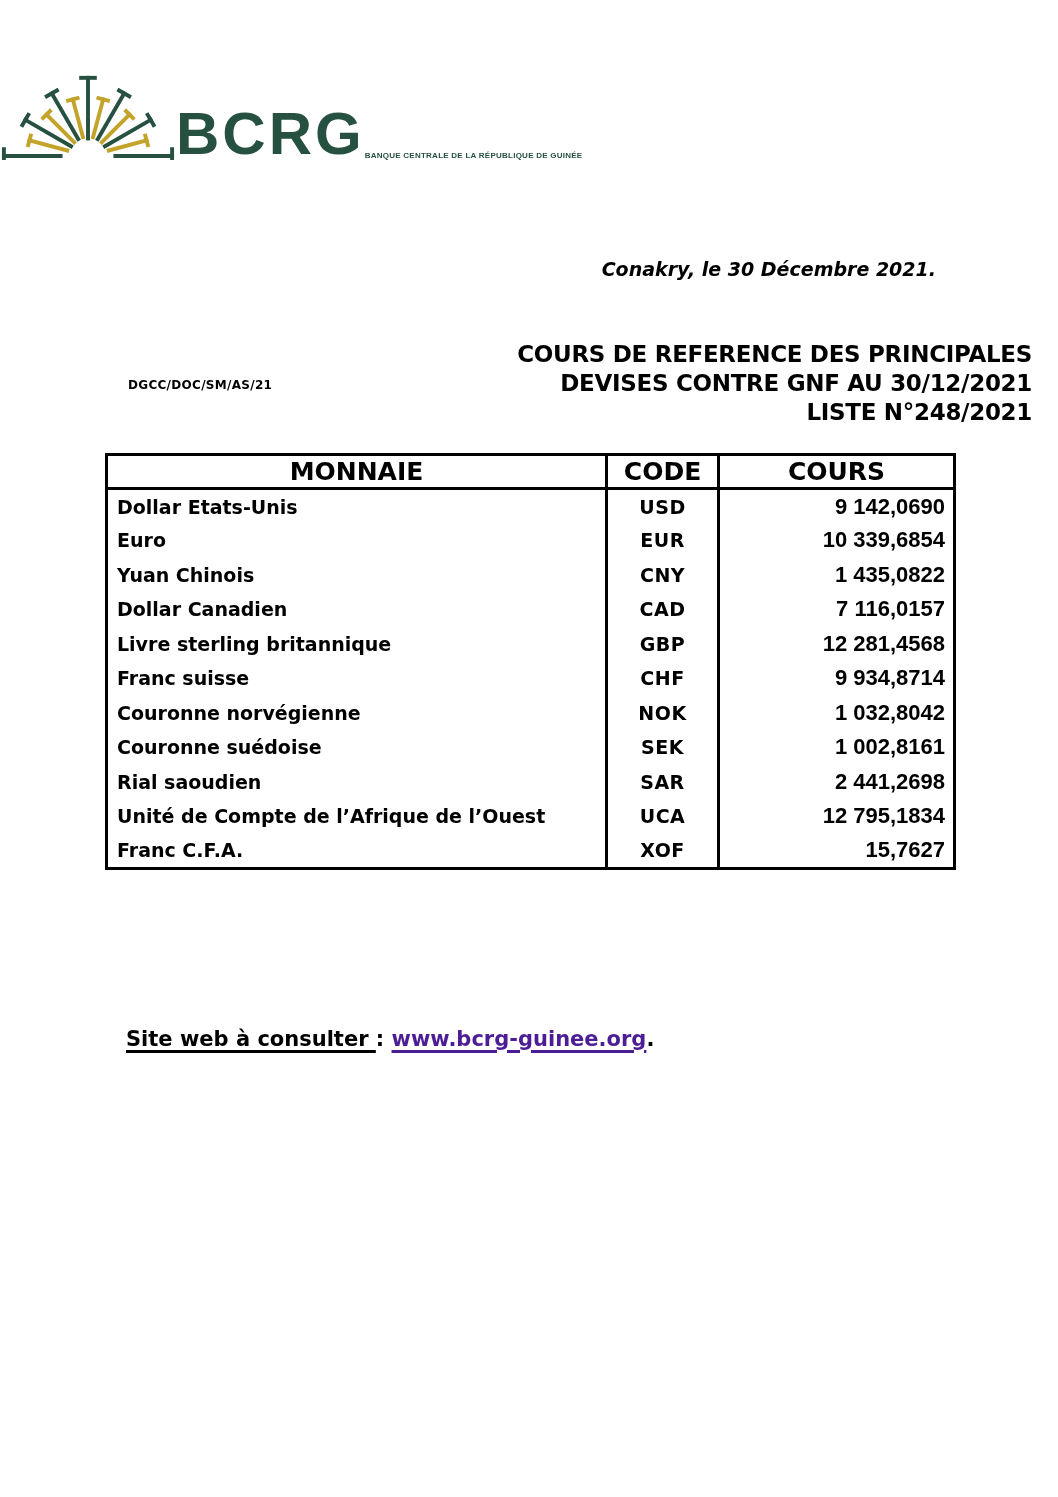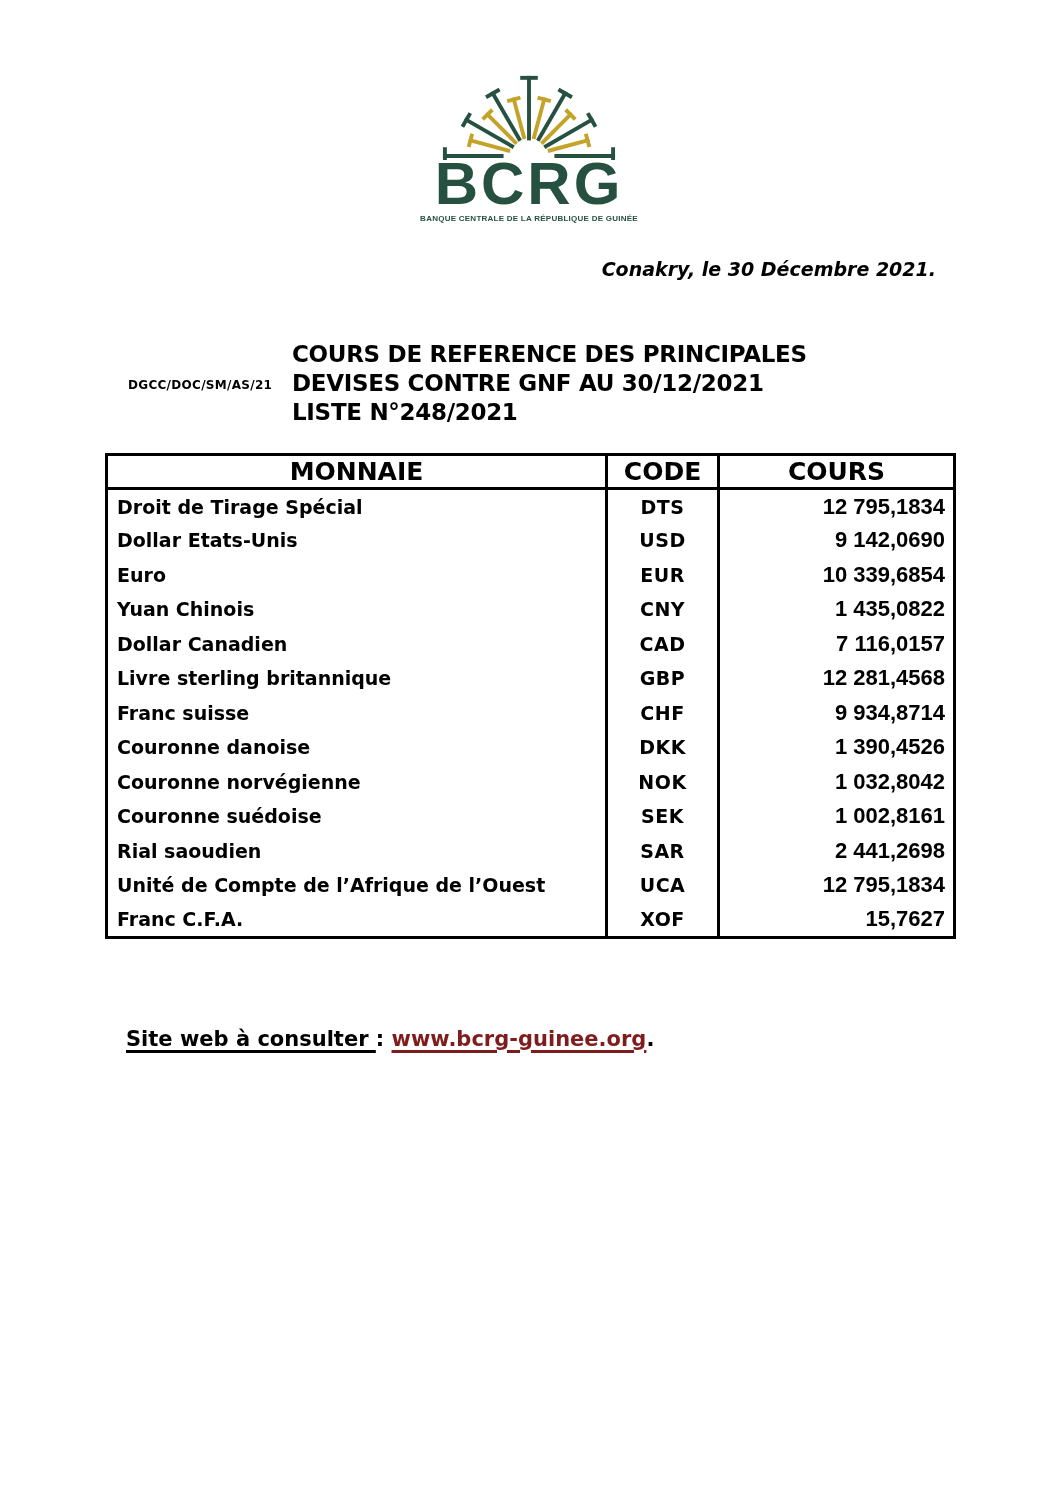--- a/index.html
+++ b/index.html
@@ -15,22 +15,21 @@
     overflow: hidden;
   }
 
   
   .logo {
     position: absolute;
     top: 70px;
     left: 0;
     width: 100%;
     display: flex;
-    flex-direction: column;
-    align-items: center;
+    align-items: flex-end;
   }
   .sunburst { display: block; }
   .ray-green { stroke: #26503F; }
   .ray-gold  { stroke: #C4A32A; }
   .sunburst line { stroke-width: 4; stroke-linecap: butt; }
   .logo-acronym {
     font-family: "Liberation Sans", sans-serif;
     font-weight: 700;
     font-size: 60px;
     line-height: 52px;
@@ -64,21 +63,21 @@
     left: 128px;
     font-weight: 700;
     font-size: 12px;
     letter-spacing: 0.3px;
   }
   .doc-title {
     position: absolute;
     top: 340px;
     left: 292px;
     width: 740px;
-    text-align: left;
+    text-align: right;
     font-weight: 700;
     font-size: 23px;
     line-height: 29px;
     letter-spacing: -0.3px;
   }
 
   
   .rates {
     position: absolute;
     top: 453px;
@@ -126,21 +125,21 @@
     font-size: 21px;
     font-weight: 700;
     white-space: pre;
   }
   .site-label {
     text-decoration: underline;
     text-decoration-thickness: 2.5px;
     text-underline-offset: 4px;
   }
   .site-link {
-    color: #7f1d1d;
+    color: #4c1d95;
     text-decoration: underline;
     text-decoration-thickness: 2.5px;
     text-underline-offset: 4px;
     cursor: pointer;
   }
 </style>
 </head>
 <body>
 
 <div class="page">
@@ -218,25 +217,20 @@
   <table class="rates">
     <thead>
       <tr>
         <th class="col-monnaie">MONNAIE</th>
         <th class="col-code">CODE</th>
         <th class="col-cours">COURS</th>
       </tr>
     </thead>
     <tbody>
       <tr>
-        <td class="cell-monnaie">Droit de Tirage Spécial</td>
-        <td class="cell-code">DTS</td>
-        <td class="cell-cours">12 795,1834</td>
-      </tr>
-      <tr>
         <td class="cell-monnaie">Dollar Etats-Unis</td>
         <td class="cell-code">USD</td>
         <td class="cell-cours">9 142,0690</td>
       </tr>
       <tr>
         <td class="cell-monnaie">Euro</td>
         <td class="cell-code">EUR</td>
         <td class="cell-cours">10 339,6854</td>
       </tr>
       <tr>
@@ -253,25 +247,20 @@
         <td class="cell-monnaie">Livre sterling britannique</td>
         <td class="cell-code">GBP</td>
         <td class="cell-cours">12 281,4568</td>
       </tr>
       <tr>
         <td class="cell-monnaie">Franc suisse</td>
         <td class="cell-code">CHF</td>
         <td class="cell-cours">9 934,8714</td>
       </tr>
       <tr>
-        <td class="cell-monnaie">Couronne danoise</td>
-        <td class="cell-code">DKK</td>
-        <td class="cell-cours">1 390,4526</td>
-      </tr>
-      <tr>
         <td class="cell-monnaie">Couronne norvégienne</td>
         <td class="cell-code">NOK</td>
         <td class="cell-cours">1 032,8042</td>
       </tr>
       <tr>
         <td class="cell-monnaie">Couronne suédoise</td>
         <td class="cell-code">SEK</td>
         <td class="cell-cours">1 002,8161</td>
       </tr>
       <tr>

